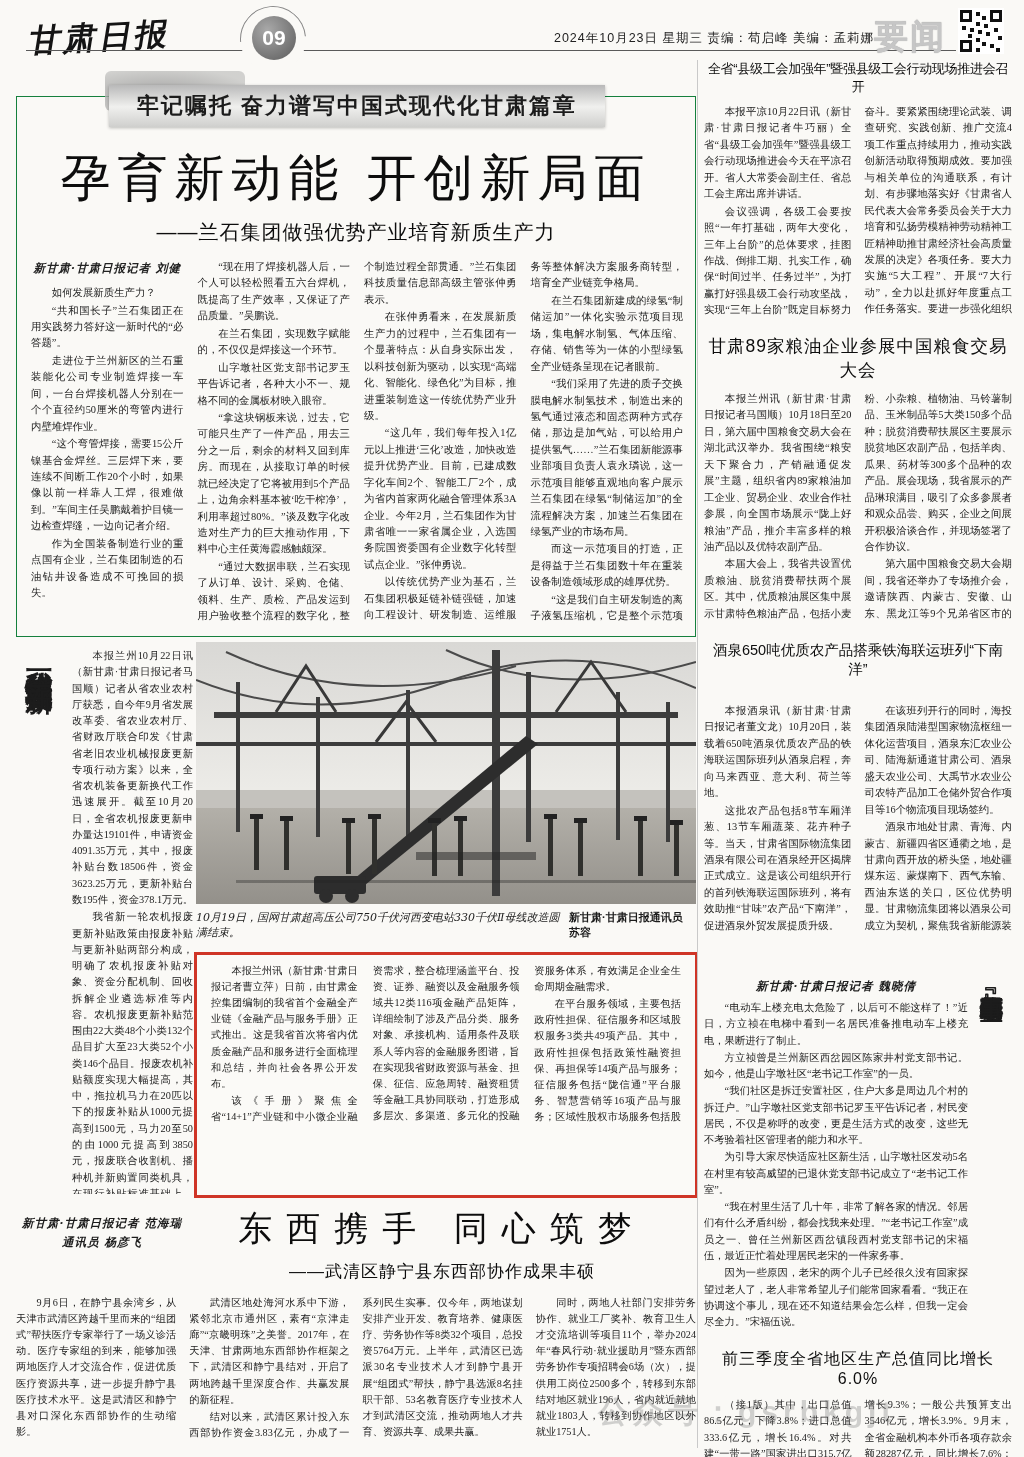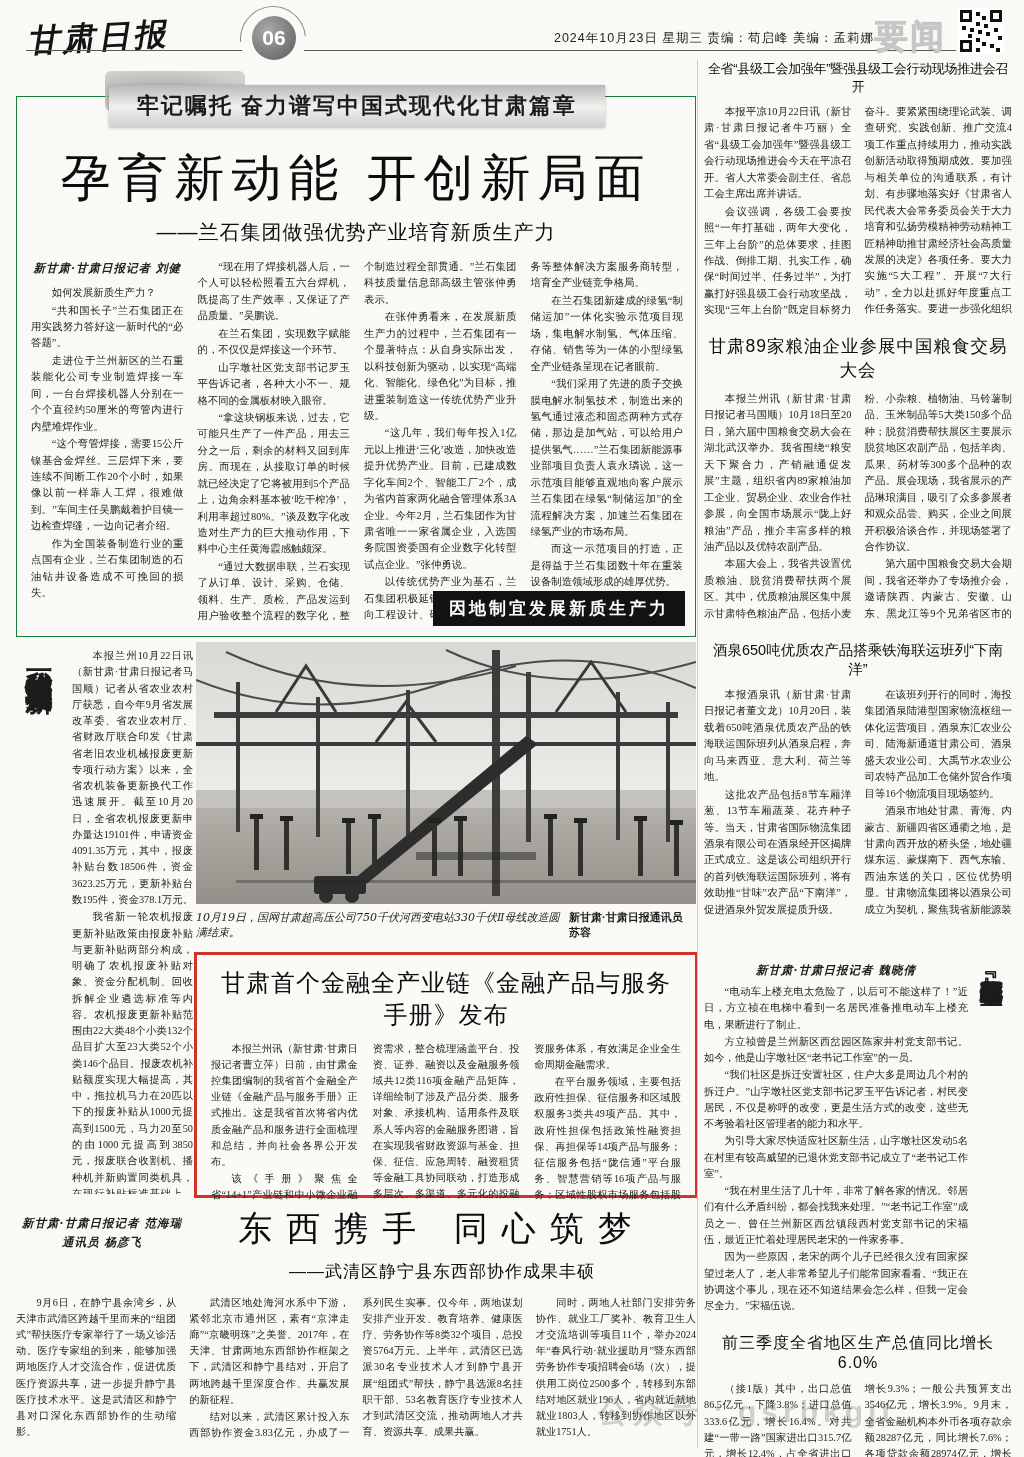--- a/index.html
+++ b/index.html
@@ -79,21 +79,21 @@
   .coop-headwrap { flex:1; }
   .coop-head { font-size:34px; letter-spacing:14px; }
   .coop-sub { font-size:17px; margin-top:8px; letter-spacing:1px; }
   .coop-body { margin-top:12px; column-count:4; column-gap:13px; column-fill:auto; height:148px; font-size:10.2px; }
 
   
   .rail-sep { position:absolute; left:697px; top:60px; height:1388px; border-left:1px solid #c9c9c9; }
   .rail { position:absolute; left:704px; top:60px; width:308px; }
   .rail-art { margin-bottom:14px; }
   .rail-head-sm { font-size:13px; letter-spacing:-0.3px; margin-bottom:8px; }
-  .rail-head-md { font-size:14.5px; margin-bottom:8px; }
+  .rail-head-md { font-size:14.5px; margin-bottom:24px; }
   .rail-head-lg { font-size:17.5px; letter-spacing:1px; margin-bottom:9px; }
   .cols2 { column-count:2; column-gap:13px; column-fill:auto; }
   .u-body { height:216px; }
   .g-body { height:236px; }
   .t-body { height:232px; }
   .gdp-body { height:158px; font-size:10.3px; }
   .sec-art { display:flex; margin-bottom:10px;margin-top:44px; }
   .sec-main { flex:1; }
   .sec-main .byline { margin-bottom:6px; }
   .sec-body { height:332px; font-size:10.3px; }
@@ -105,21 +105,21 @@
     font-size:30px; font-weight:bold; color:rgba(110,110,110,0.30); letter-spacing:5px; white-space:nowrap; }
 </style>
 </head>
 <body>
 
 <div id="page">
 
   <div class="masthead-logo">甘肃日报</div>
   <div class="header-rule"></div>
   <div class="pagenum-arc"></div>
-  <div class="pagenum">06</div>
+  <div class="pagenum">09</div>
   <div class="dateline">2024年10月23日  星期三  责编：苟启峰  美编：孟莉娜</div>
   <div class="section-label">要闻</div>
   <svg class="qr" viewBox="0 0 46 46">
     <rect width="46" height="46" fill="#fff"></rect>
     <rect x="2" y="2" width="12" height="12" fill="#111"></rect>
       <rect x="5" y="5" width="6" height="6" fill="#fff"></rect>
     <rect x="32" y="2" width="12" height="12" fill="#111"></rect>
       <rect x="35" y="5" width="6" height="6" fill="#fff"></rect>
     <rect x="2" y="32" width="12" height="12" fill="#111"></rect>
       <rect x="5" y="35" width="6" height="6" fill="#fff"></rect>
@@ -161,21 +161,20 @@
           <p>“通过大数据串联，兰石实现了从订单、设计、采购、仓储、领料、生产、质检、产品发运到用户验收整个流程的数字化，整个制造过程全部贯通。”兰石集团科技质量信息部高级主管张仲勇表示。</p>
           <p>在张仲勇看来，在发展新质生产力的过程中，兰石集团有一个显著特点：从自身实际出发，以科技创新为驱动，以实现“高端化、智能化、绿色化”为目标，推进重装制造这一传统优势产业升级。</p>
           <p>“这几年，我们每年投入1亿元以上推进‘三化’改造，加快改造提升优势产业。目前，已建成数字化车间2个、智能工厂2个，成为省内首家两化融合管理体系3A企业。今年2月，兰石集团作为甘肃省唯一一家省属企业，入选国务院国资委国有企业数字化转型试点企业。”张仲勇说。</p>
           <p>以传统优势产业为基石，兰石集团积极延链补链强链，加速向工程设计、研发制造、运维服务等整体解决方案服务商转型，培育全产业链竞争格局。</p>
           <p>在兰石集团新建成的绿氢“制储运加”一体化实验示范项目现场，集电解水制氢、气体压缩、存储、销售等为一体的小型绿氢全产业链条呈现在记者眼前。</p>
           <p>“我们采用了先进的质子交换膜电解水制氢技术，制造出来的氢气通过液态和固态两种方式存储，那边是加气站，可以给用户提供氢气……”兰石集团新能源事业部项目负责人袁永璘说，这一示范项目能够直观地向客户展示兰石集团在绿氢“制储运加”的全流程解决方案，加速兰石集团在绿氢产业的市场布局。</p>
           <p>而这一示范项目的打造，正是得益于兰石集团数十年在重装设备制造领域形成的雄厚优势。</p>
           <p>“这是我们自主研发制造的离子液氢压缩机，它是整个示范项目的核心设备之一。以前，这一设备全球只有一家德国公司可以生产。”袁永璘指着一台用于压缩氢气的大型设备表示。</p>
         </div>
     </div>
-    <div class="highlight-box">因地制宜发展新质生产力</div>
   </div>
 
   <div class="farm-art">
     <div class="v-headline-left">我省加快推进新一轮农机报废更新</div>
     <div class="body-text">
         <p>本报兰州10月22日讯（新甘肃·甘肃日报记者马国顺）记者从省农业农村厅获悉，自今年9月省发展改革委、省农业农村厅、省财政厅联合印发《甘肃省老旧农业机械报废更新专项行动方案》以来，全省农机装备更新换代工作迅速展开。截至10月20日，全省农机报废更新申办量达19101件，申请资金4091.35万元，其中，报废补贴台数18506件，资金3623.25万元，更新补贴台数195件，资金378.1万元。</p>
         <p>我省新一轮农机报废更新补贴政策由报废补贴与更新补贴两部分构成，明确了农机报废补贴对象、资金分配机制、回收拆解企业遴选标准等内容。农机报废更新补贴范围由22大类48个小类132个品目扩大至23大类52个小类146个品目。报废农机补贴额度实现大幅提高，其中，拖拉机马力在20匹以下的报废补贴从1000元提高到1500元，马力20至50的由1000元提高到3850元，报废联合收割机、播种机并新购置同类机具，在现行补贴标准基础上，按不超过50%提高报废额。</p>
       </div>
   </div>
 
@@ -248,21 +247,20 @@
         <rect x="220" y="210" width="120" height="8" opacity="0.5"></rect>
       </g>
     </svg>
   </div>
   <div class="caption-row">
     <span class="caption">10月19日，国网甘肃超高压公司750千伏河西变电站330千伏Ⅱ母线改造圆满结束。</span>
     <span class="credit">新甘肃·甘肃日报通讯员 苏容</span>
   </div>
 
   <div class="finance-box">
-    <div class="finance-head hl">甘肃首个金融全产业链《金融产品与服务手册》发布</div>
     <div class="finance-body body-text">
         <p>本报兰州讯（新甘肃·甘肃日报记者曹立萍）日前，由甘肃金控集团编制的我省首个金融全产业链《金融产品与服务手册》正式推出。这是我省首次将省内优质金融产品和服务进行全面梳理和总结，并向社会各界公开发布。</p>
         <p>该《手册》聚焦全省“14+1”产业链和中小微企业融资需求，整合梳理涵盖平台、投资、证券、融资以及金融服务领域共12类116项金融产品矩阵，详细绘制了涉及产品分类、服务对象、承接机构、适用条件及联系人等内容的金融服务图谱，旨在实现我省财政资源与基金、担保、征信、应急周转、融资租赁等金融工具协同联动，打造形成多层次、多渠道、多元化的投融资服务体系，有效满足企业全生命周期金融需求。</p>
         <p>在平台服务领域，主要包括政府性担保、征信服务和区域股权服务3类共49项产品。其中，政府性担保包括政策性融资担保、再担保等14项产品与服务；征信服务包括“陇信通”平台服务、智慧营销等16项产品与服务；区域性股权市场服务包括股权登记托管、挂牌服务、企业培育、产权交易等19项产品与服务。</p>
       </div>
   </div>
 
   <div class="coop-art">
     <div class="coop-top">
       <div class="coop-bylines">

